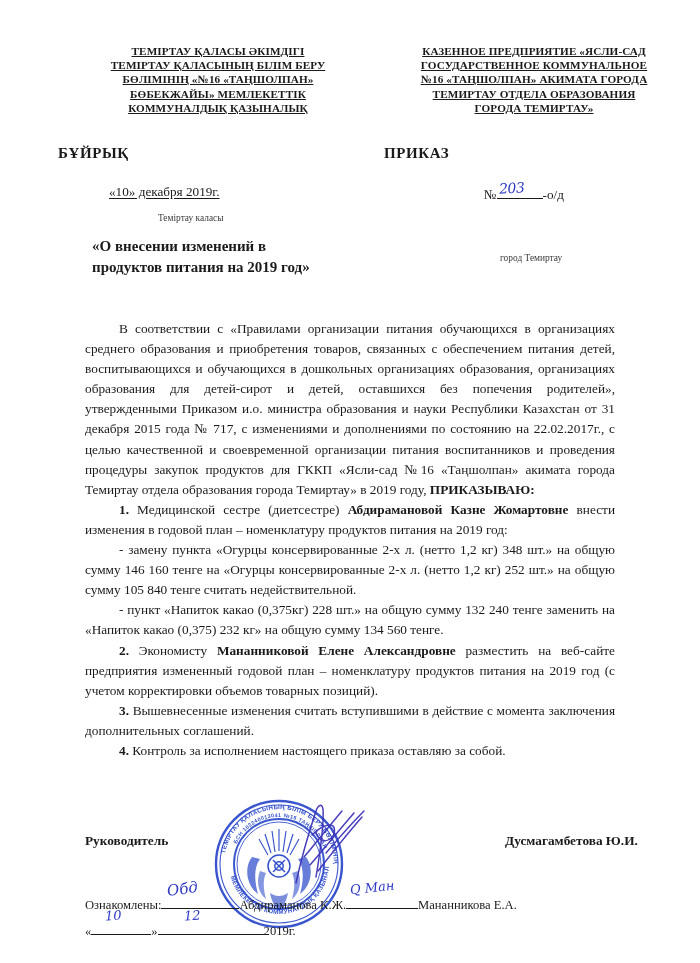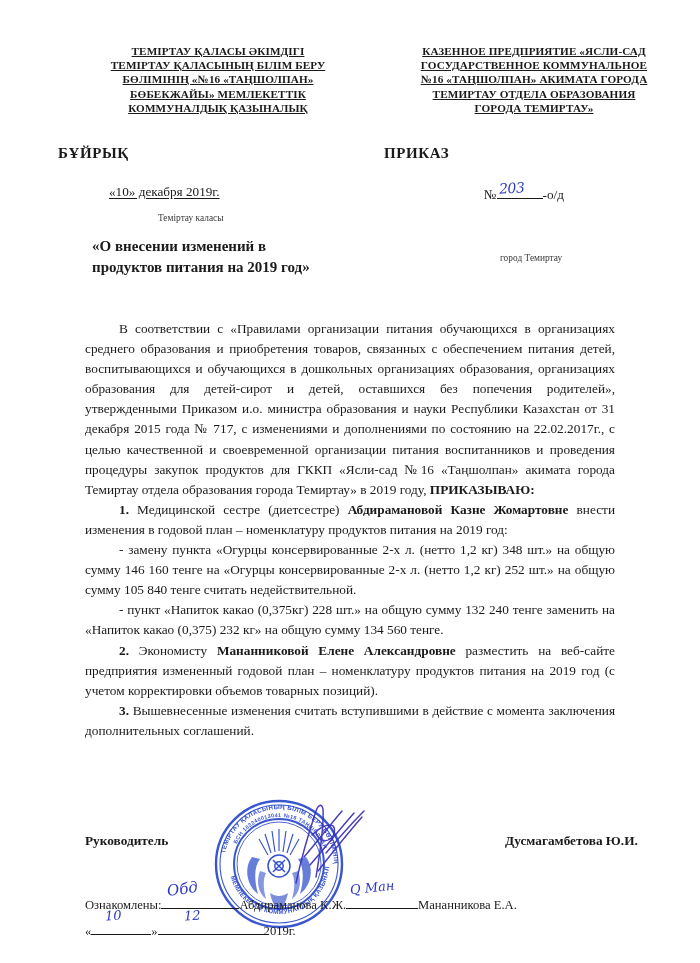--- a/index.html
+++ b/index.html
@@ -282,20 +282,21 @@
 
     <p>- замену пункта «Огурцы консервированные 2-х л. (нетто 1,2 кг) 348 шт.» на общую сумму 146 160 тенге на  «Огурцы консервированные 2-х л. (нетто 1,2 кг) 252 шт.» на общую сумму 105 840 тенге считать недействительной.</p>
 
     <p>- пункт «Напиток какао (0,375кг) 228 шт.» на общую сумму 132 240 тенге заменить на  «Напиток какао (0,375) 232 кг» на общую сумму 134 560 тенге.</p>
 
 
     <p><b>2.</b><span> Экономисту </span><b>Мананниковой Елене Александровне</b><span> разместить на веб-сайте предприятия измененный годовой план – номенклатуру продуктов питания на 2019 год (с учетом корректировки объемов товарных позиций).</span></p>
 
     <p><b>3.</b><span> Вышевнесенные изменения считать вступившими в действие с момента заключения дополнительных соглашений.</span></p>
 
+    <p><b>4.</b><span> Контроль за исполнением настоящего приказа оставляю за собой.</span></p>
   </div>
 
   <div class="sig-row">
     <span class="sig-left">Руководитель</span>
     <span class="sig-right">Дусмагамбетова Ю.И.</span>
   </div>
 
   <div class="stamp">
     <svg viewBox="0 0 142 142" xmlns="http://www.w3.org/2000/svg">
       <defs>

